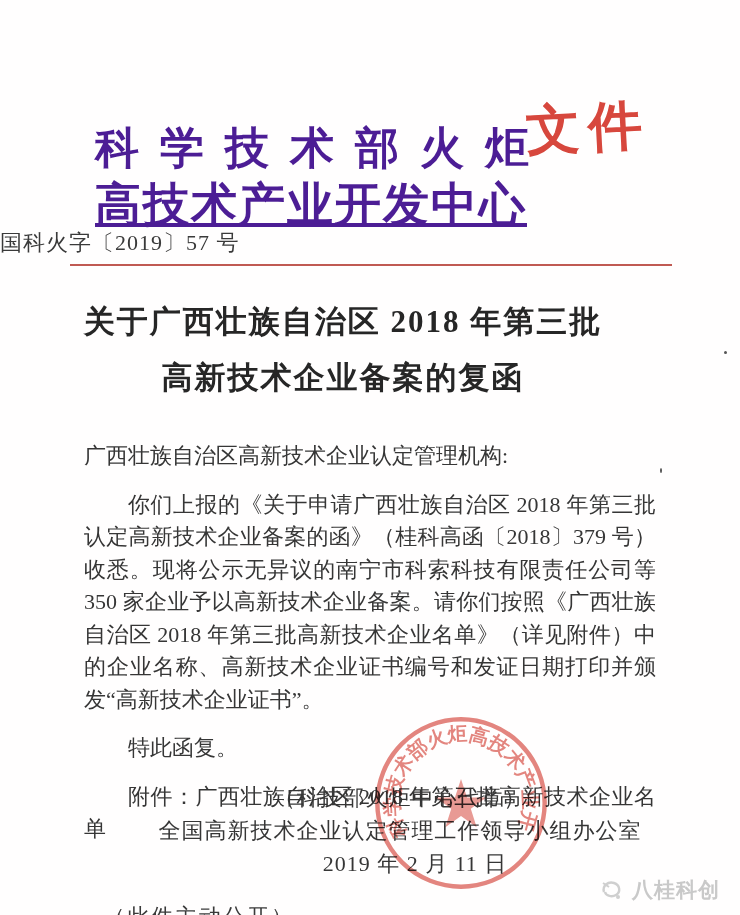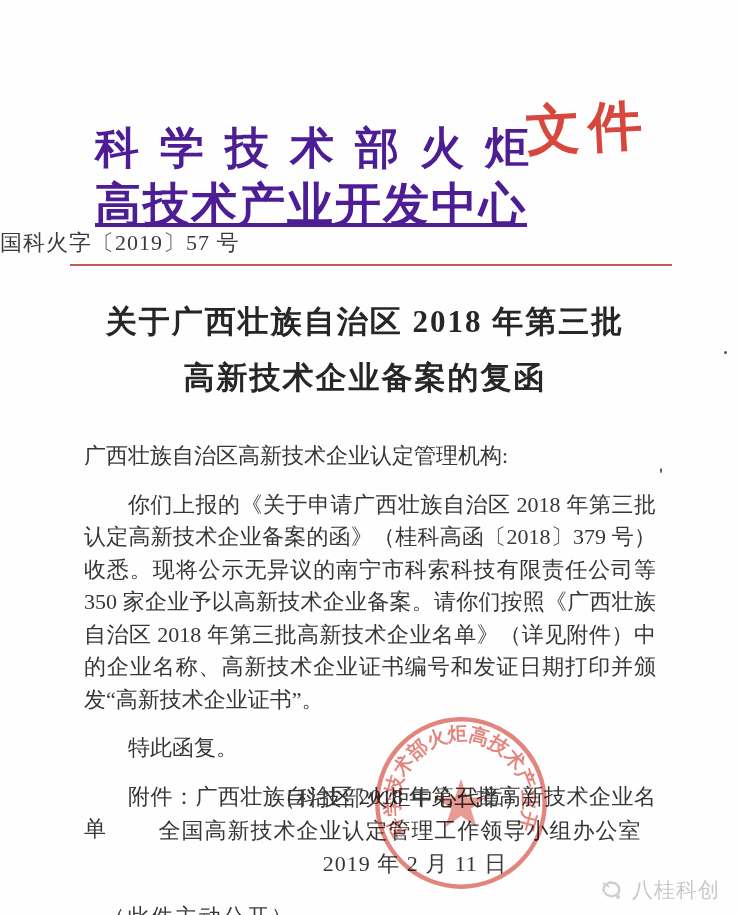--- a/index.html
+++ b/index.html
@@ -28,21 +28,21 @@
   }
   .red-rule{
     position:absolute;left:70px;top:264px;width:602px;height:2px;
     background:#c05a53;
   }
 
   
   .title{
     position:absolute;left:0;top:294px;width:686px;margin:0;
     text-align:center;color:#262626;font-size:31px;font-weight:700;
-    line-height:56px;letter-spacing:2px;padding-left:22px;
+    line-height:56px;letter-spacing:2px;
   }
 
   
   .body-text{
     position:absolute;left:68px;top:424px;width:604px;
     font-size:22px;line-height:32.5px;color:#363636;
     text-align:justify;text-justify:inter-ideograph;
   }
   .body-text p{margin:16px;}
   .indent{text-indent:44px;}
@@ -62,21 +62,21 @@
   }
 
   
   .footer-note{
     position:absolute;left:103px;top:870px;
     font-size:22px;color:#3a3a3a;letter-spacing:2px;margin-top:32px;
   }
   .watermark{
     position:absolute;right:20px;top:876px;
     display:flex;align-items:center;gap:6px;
-    color:#c9c9c9;font-size:21px;font-weight:400;
+    color:#c9c9c9;font-size:21px;font-weight:700;
     font-family:"Liberation Sans","DejaVu Sans",sans-serif;letter-spacing:1px;
   }
   .watermark svg{display:block;}
   .speck{position:absolute;width:3px;height:3px;background:#555;border-radius:50%;}
 </style>
 </head>
 <body>
 
 <div class="page">
 

